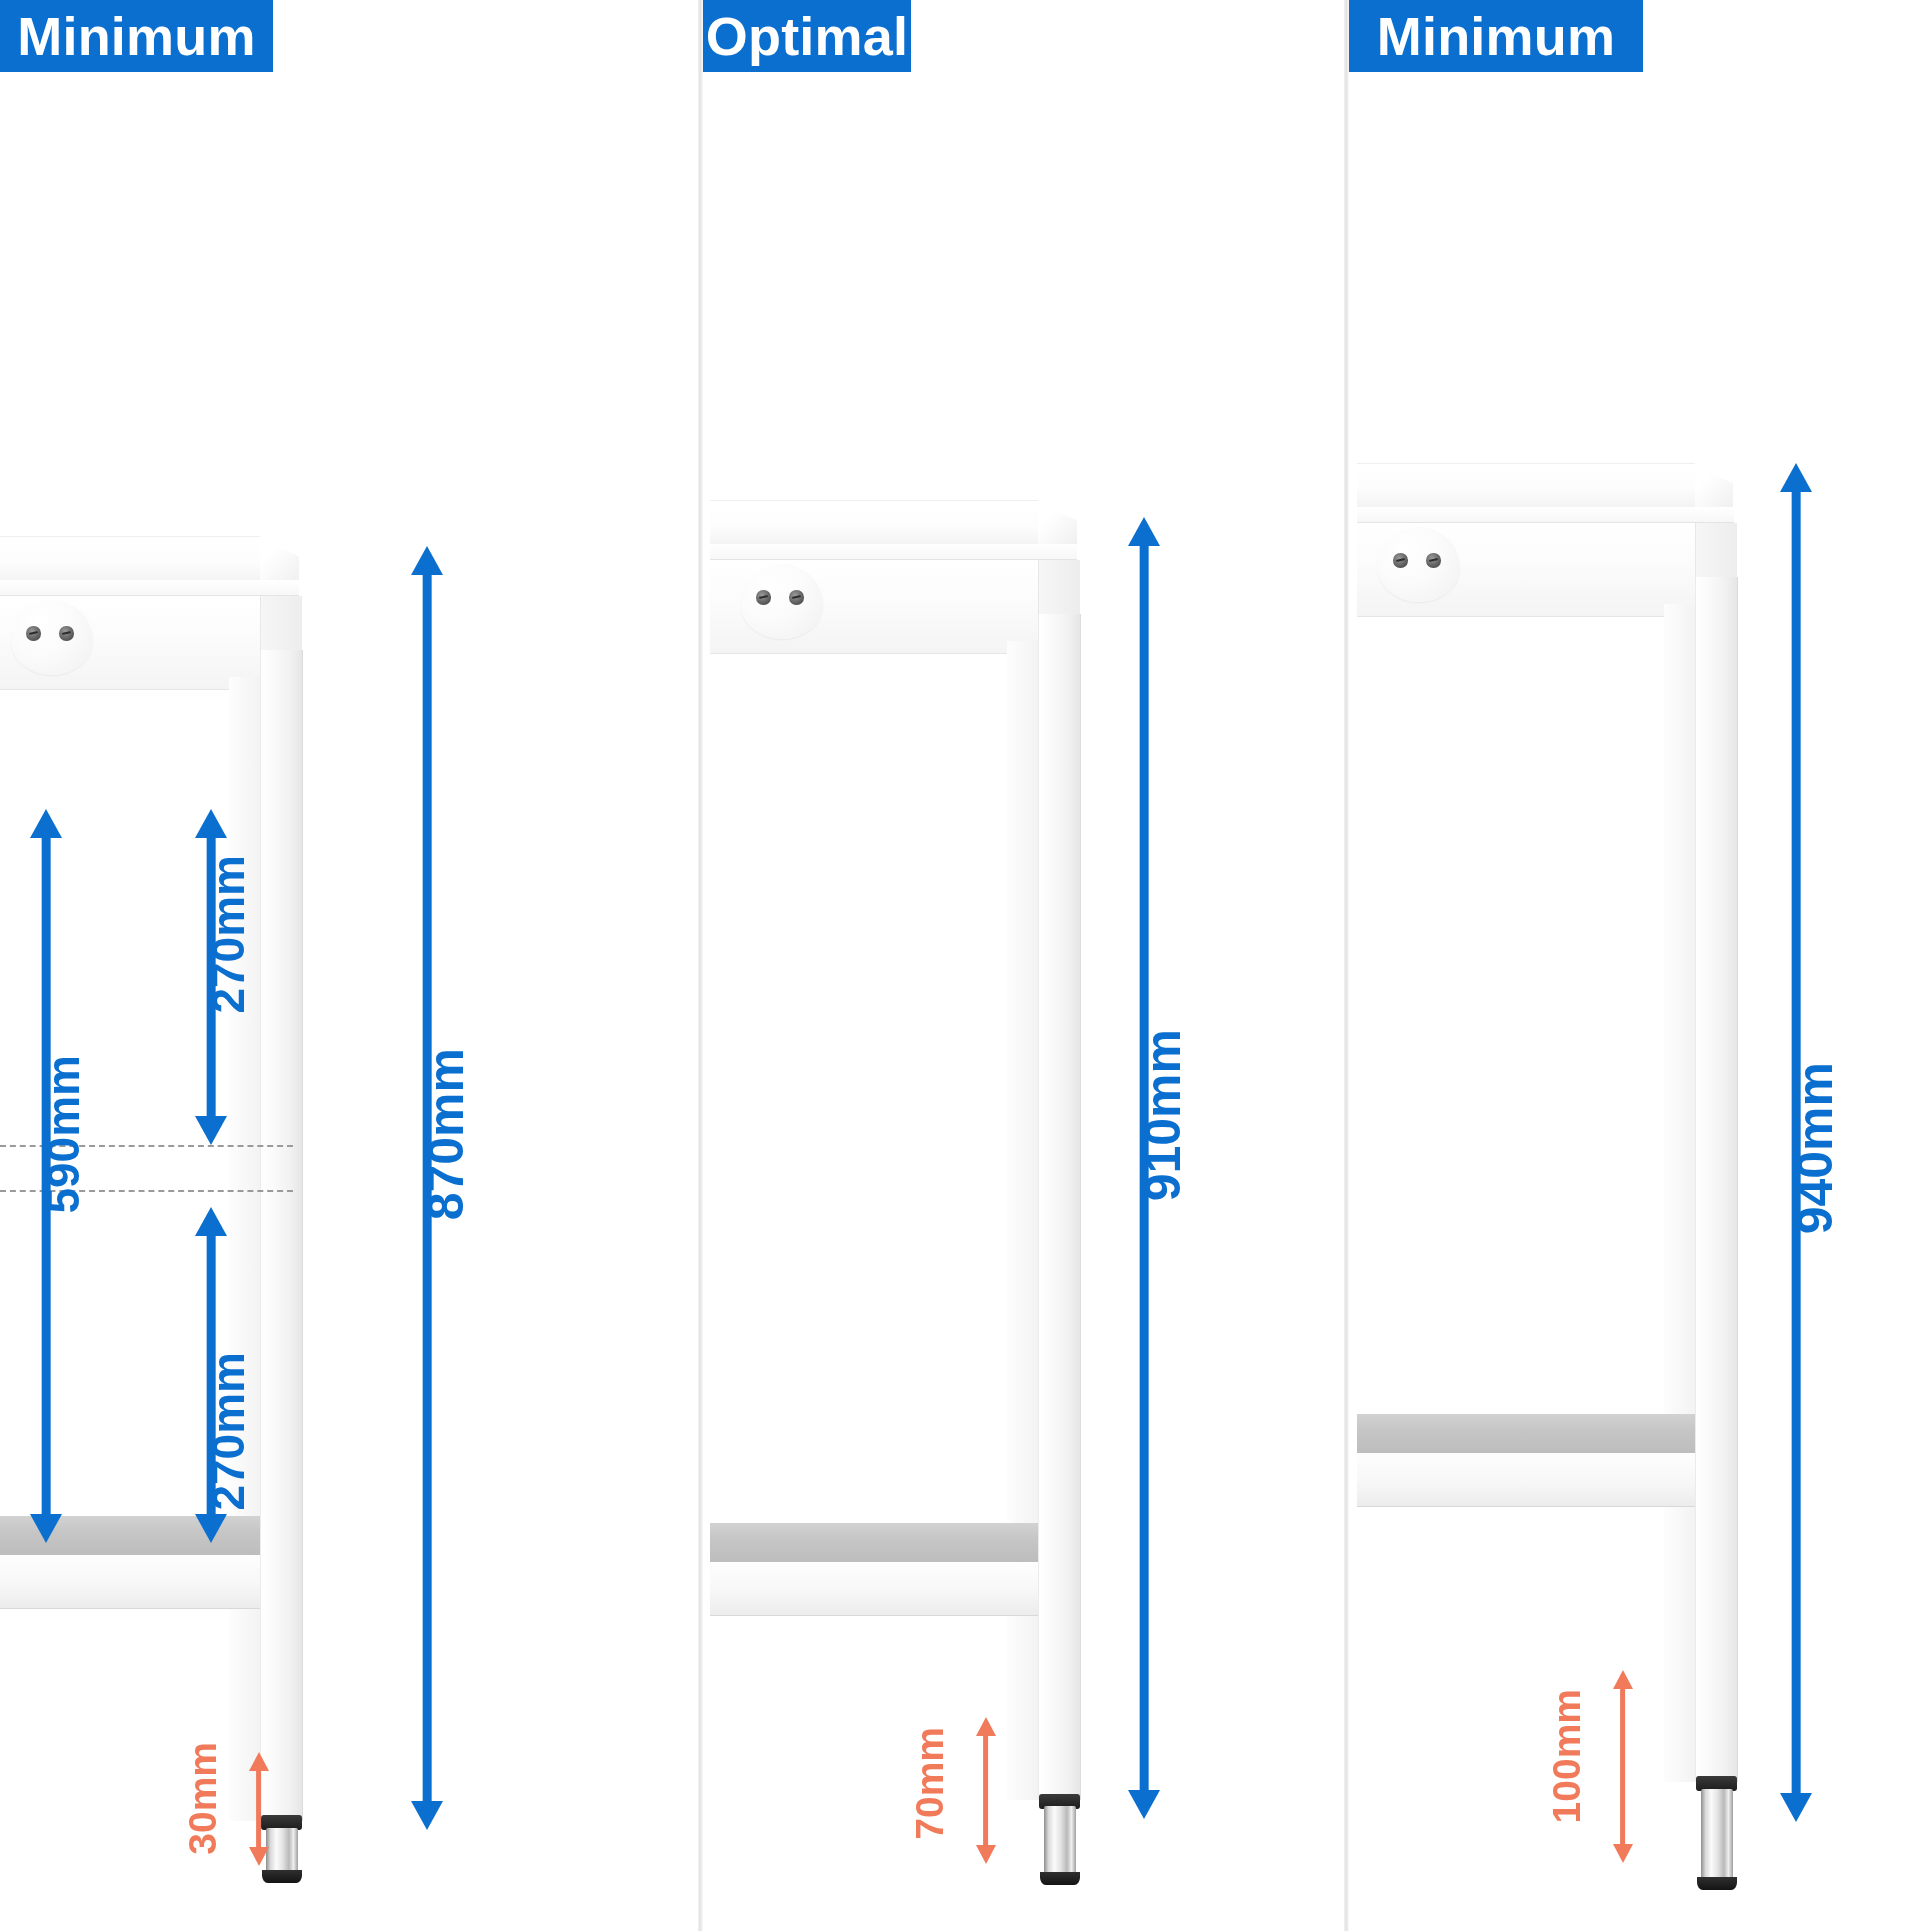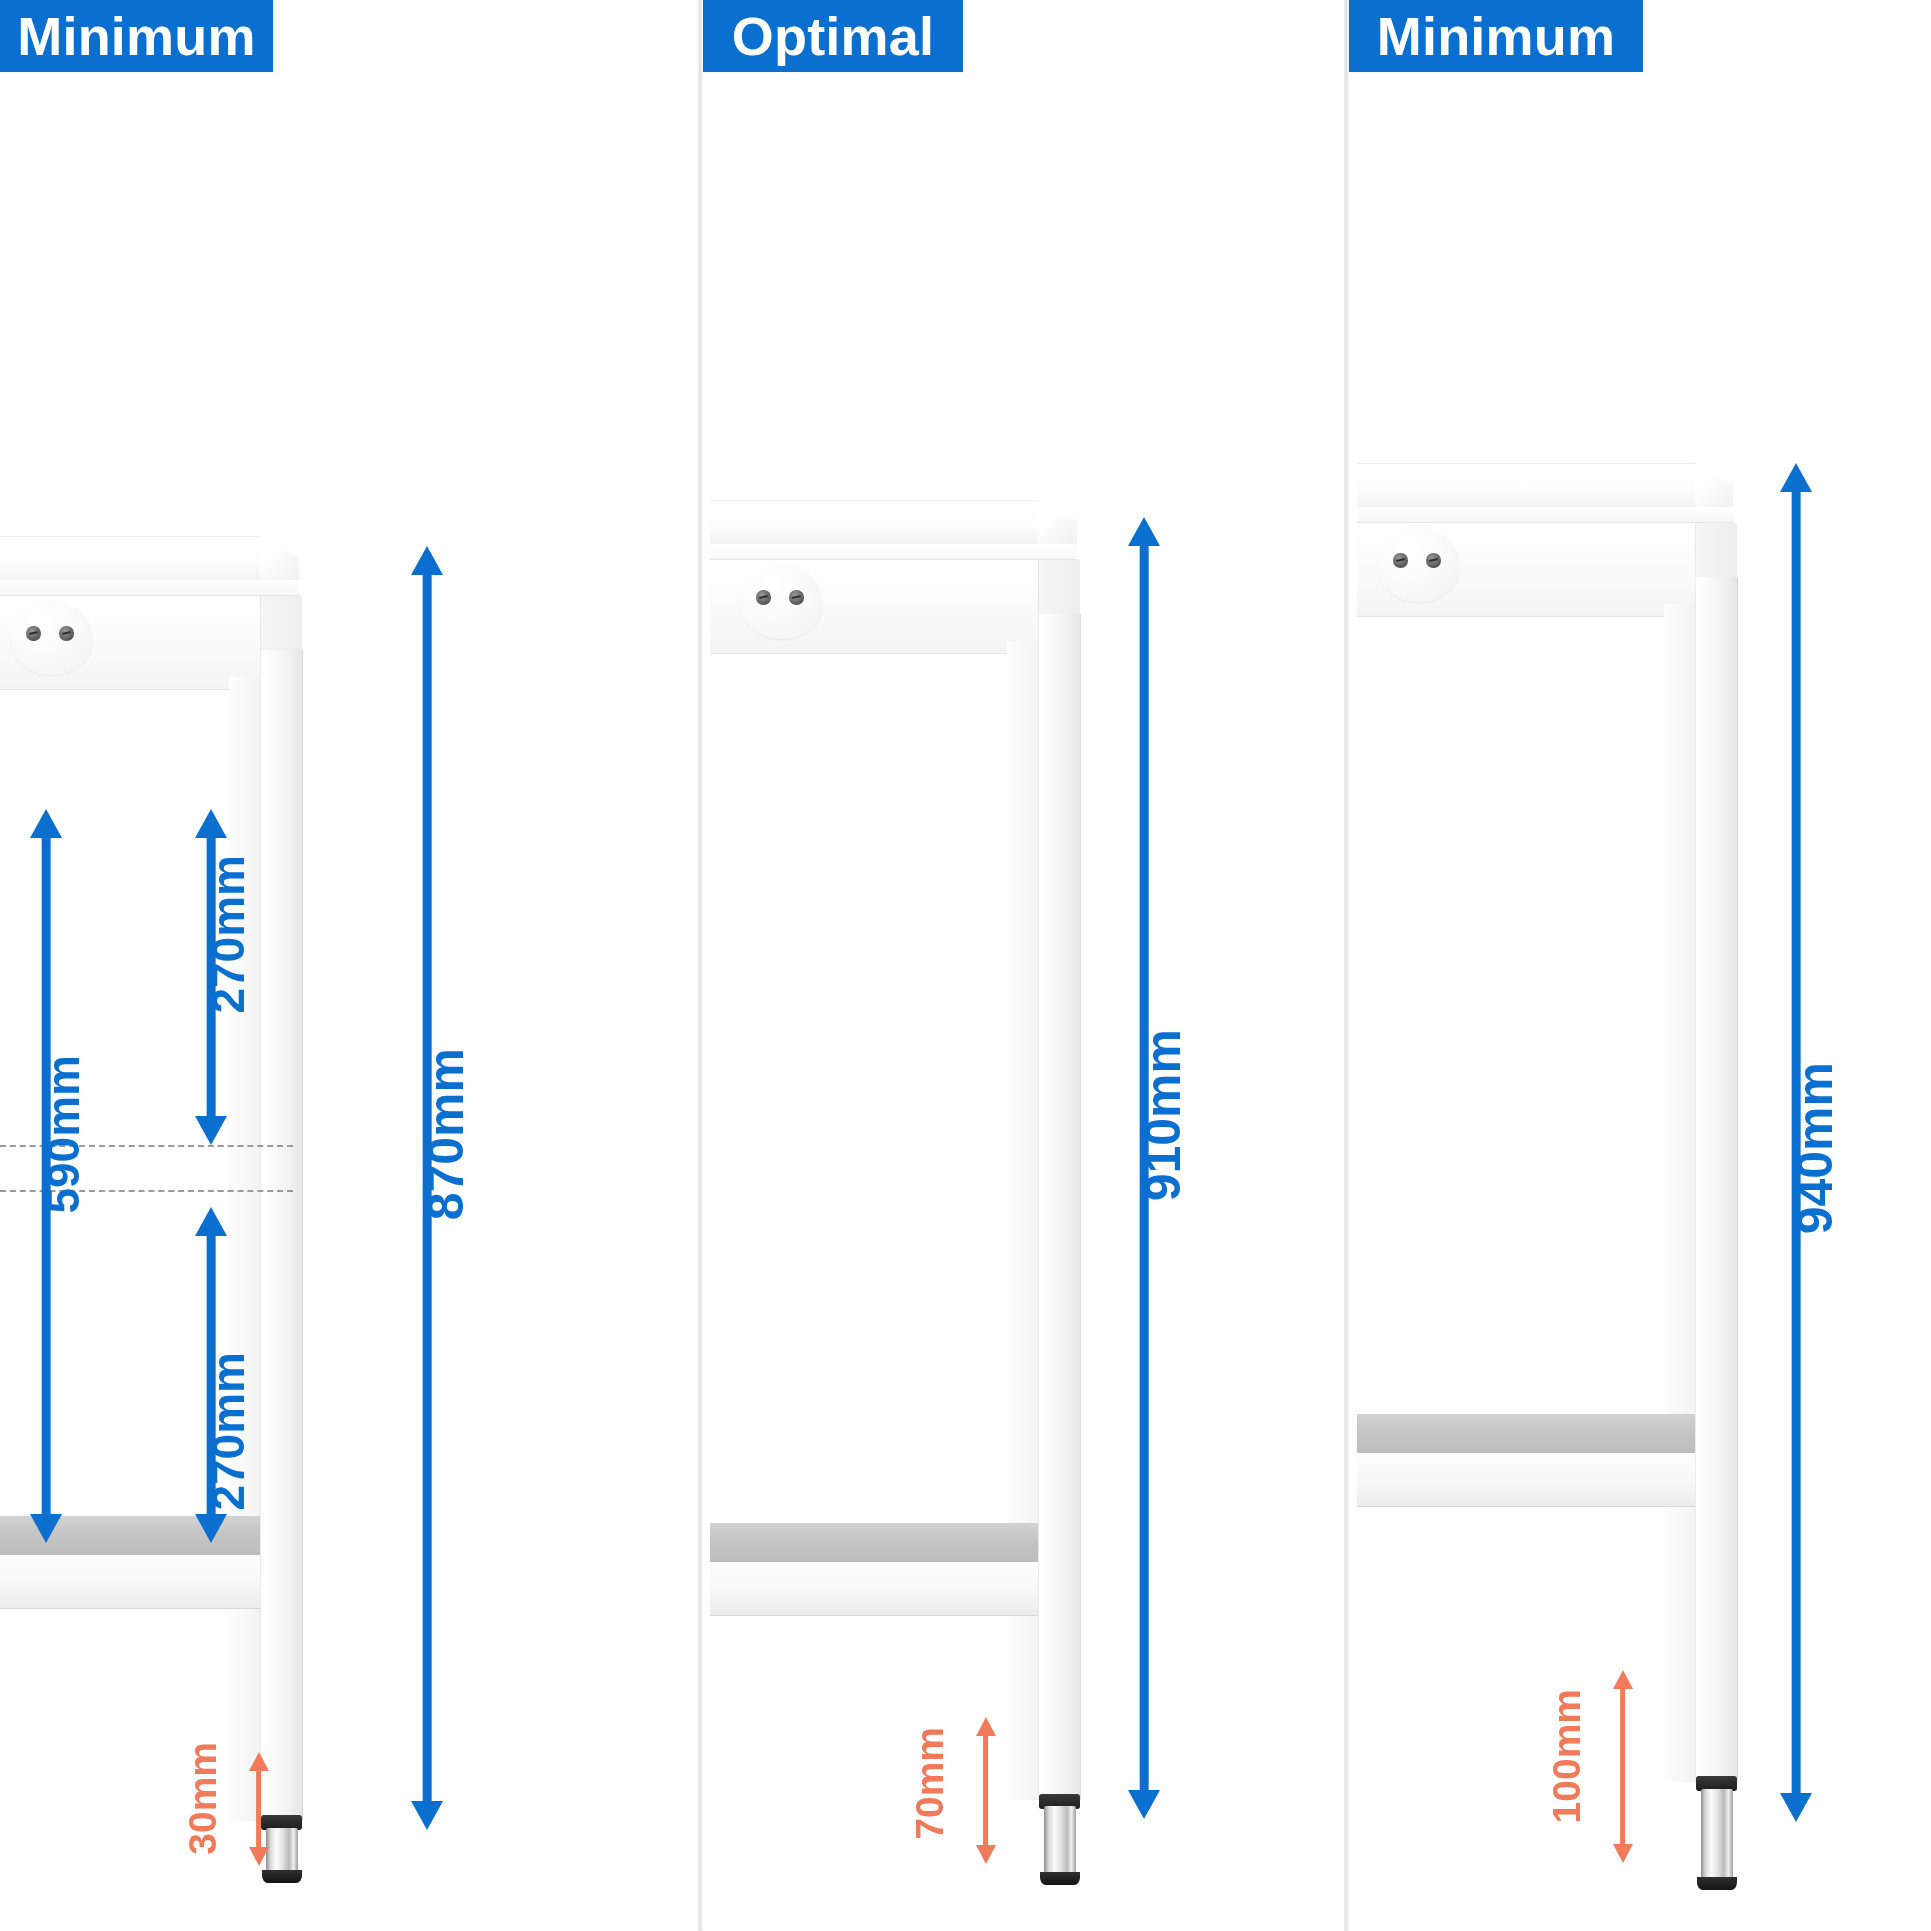--- a/index.html
+++ b/index.html
@@ -105,21 +105,21 @@
 <body>
 
 <div class="canvas">
 
   <div class="divider" style="left:698px;"></div>
   <div class="divider" style="left:1344px;"></div>
 
   <div class="badge" style="left:0px;top:0px;width:273px;height:72px;">
     <span>Minimum</span>
   </div>
-  <div class="badge" style="left:703px;top:0px;width:260px;height:72px;">
+  <div class="badge" style="left:703px;top:0px;width:208px;height:72px;">
     <span>Optimal</span>
   </div>
   <div class="badge" style="left:1349px;top:0px;width:294px;height:72px;">
     <span>Minimum</span>
   </div>
 
   <div class="table-unit" style="left:-39px;top:536px;width:406px;height:1303px;">
 
     <div class="top-chamfer" style="left:290px;top:0px;width:48px;height:44px;
                 clip-path:polygon(0 0,100% 46%,100% 100%,0 100%);"></div>

